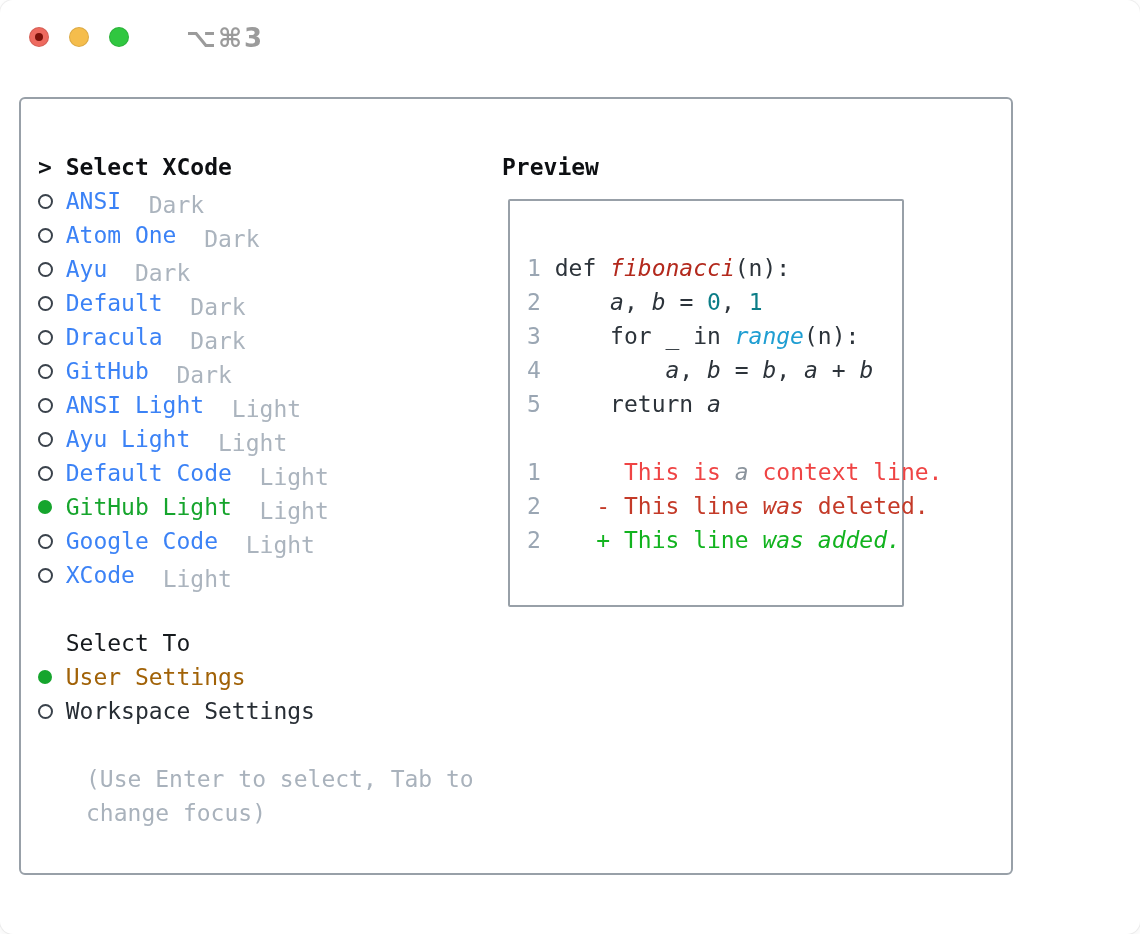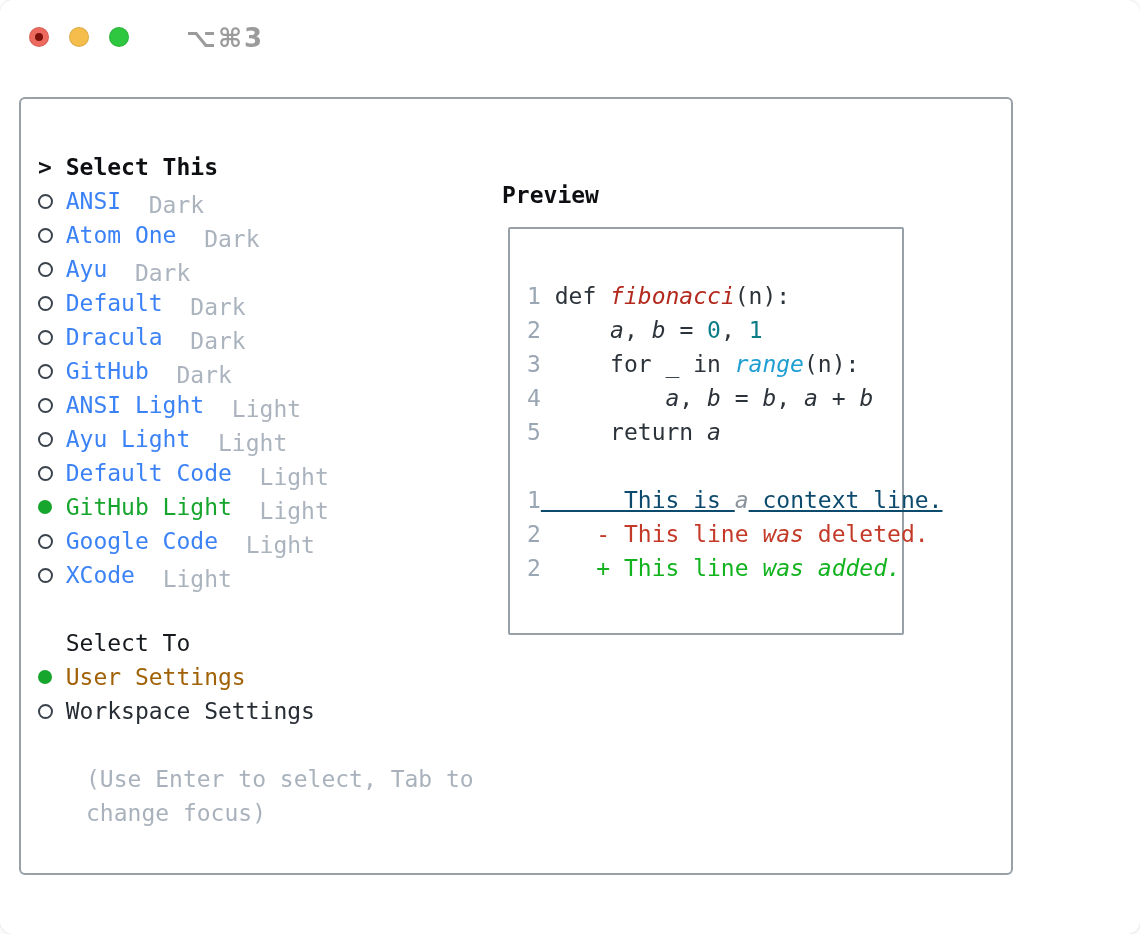--- a/index.html
+++ b/index.html
@@ -19,21 +19,21 @@
   .light.green{background:#30c740;}
   .shortcut{margin-left:37px;margin-top:-4px;font-size:26px;font-weight:600;color:#9b9b9b;
             letter-spacing:2px;font-family:"DejaVu Sans","Liberation Sans",sans-serif;}
   
   .panel{
     position:relative;margin-left:19px;width:994px;height:778px;box-sizing:border-box;
     border:2px solid #98a0a8;border-radius:6px;background:#ffffff;
     padding:51px 0 0 17px;display:flex;font-size:23px;line-height:34px;
   }
   .left{width:464px;flex:0 0 464px;}
-  .right{flex:1;margin-top:28px;}
+  .right{flex:1;}
   .row{display:flex;align-items:center;height:34px;white-space:pre;}
   .marker{display:inline-flex;align-items:center;width:2ch;flex:0 0 auto;}
   .prompt{font-weight:700;color:#111417;}
   .heading{font-weight:700;color:#0d0f12;}
   .subheading{color:#15191d;}
   .radio{width:11px;height:11px;border-radius:50%;border:2px solid #3a424b;box-sizing:content-box;}
   .radio.sel{width:14px;height:14px;border:none;background:#16a52d;}
   .tname{color:#3b82f6;}
   .tname.sel{color:#16a52d;}
   .variant{color:#abb4be;margin-left:2ch;margin-top:8px;}
@@ -47,21 +47,21 @@
     border:2px solid #98a0a8;border-radius:2px;background:#ffffff;
     padding:50px 10px 48px 17px;
   }
   .code-row{white-space:pre;height:34px;line-height:34px;}
   .ln{color:#9aa6b3;}
   .t-plain{color:#2c333a;}
   .t-function{color:#b3291d;font-style:italic;}
   .t-number{color:#0c7d87;}
   .t-call{color:#1f9ed2;font-style:italic;}
   .t-variable{color:#2c333a;font-style:italic;}
-  .t-context{color:#0c4a6e;text-decoration:underline;}
+  .t-context{color:#ef4444;}
   .t-context-em{color:#8b949d;font-style:italic;}
   .t-deleted{color:#c43a28;}
   .t-deleted-em{color:#c43a28;font-style:italic;}
   .t-added{color:#12b31f;}
   .t-added-em{color:#12b31f;font-style:italic;}
 </style>
 </head>
 <body>
 
 <div class="window">
@@ -71,21 +71,21 @@
       </span>
     <span class="light yellow"></span>
     <span class="light green"></span>
     <span class="shortcut">⌥⌘3</span>
   </div>
 
   <div class="panel">
     <div class="left">
       <div class="row">
         <span class="marker prompt">&gt;</span>
-        <span class="heading">Select This</span>
+        <span class="heading">Select XCode</span>
       </div>
       <div id="theme-items">
           <div class="row"><span class="marker"><span class="radio"></span></span><span class="tname">ANSI</span><span class="variant">Dark</span></div>
           <div class="row"><span class="marker"><span class="radio"></span></span><span class="tname">Atom One</span><span class="variant">Dark</span></div>
           <div class="row"><span class="marker"><span class="radio"></span></span><span class="tname">Ayu</span><span class="variant">Dark</span></div>
           <div class="row"><span class="marker"><span class="radio"></span></span><span class="tname">Default</span><span class="variant">Dark</span></div>
           <div class="row"><span class="marker"><span class="radio"></span></span><span class="tname">Dracula</span><span class="variant">Dark</span></div>
           <div class="row"><span class="marker"><span class="radio"></span></span><span class="tname">GitHub</span><span class="variant">Dark</span></div>
           <div class="row"><span class="marker"><span class="radio"></span></span><span class="tname">ANSI Light</span><span class="variant">Light</span></div>
           <div class="row"><span class="marker"><span class="radio"></span></span><span class="tname">Ayu Light</span><span class="variant">Light</span></div>

